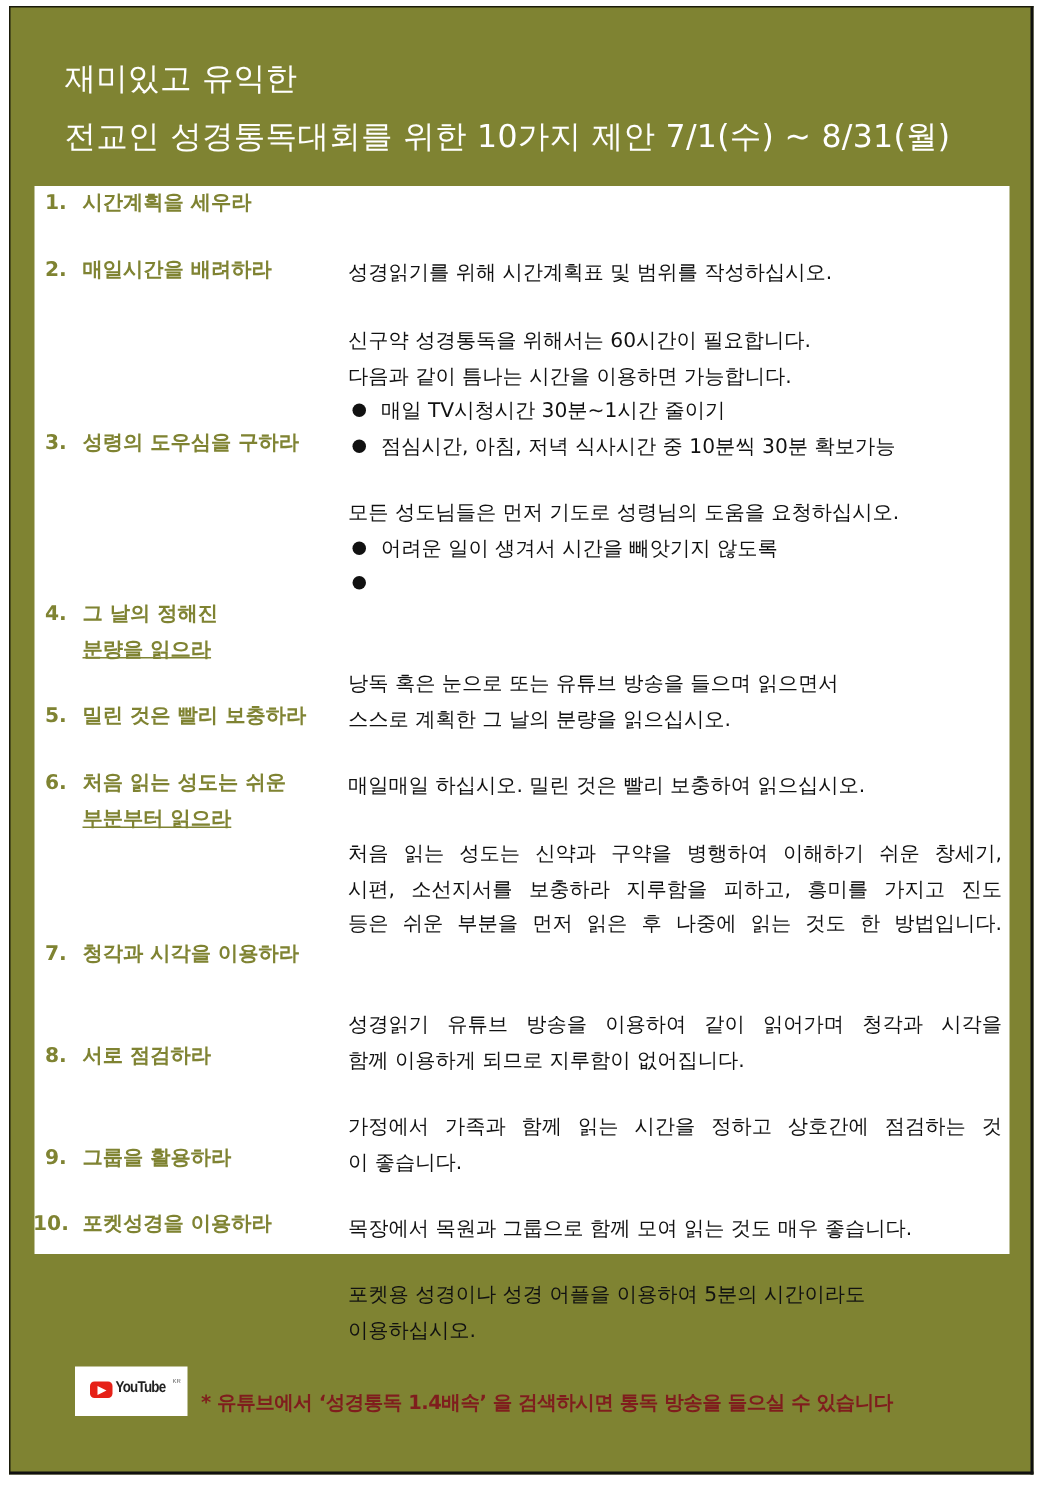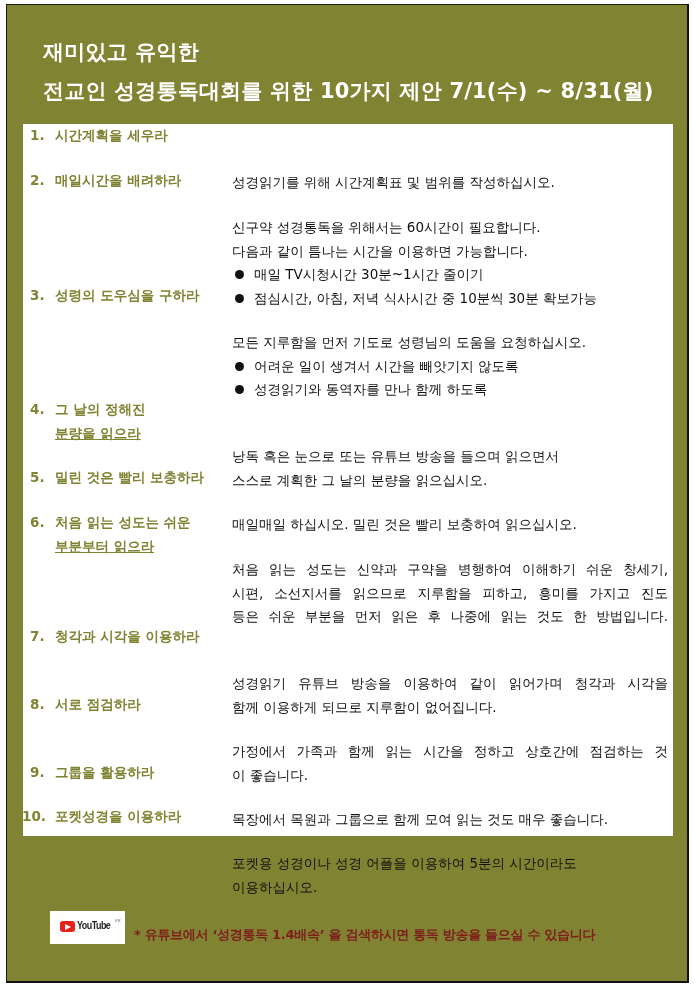--- a/index.html
+++ b/index.html
@@ -23,21 +23,21 @@
       background: #7f8332;
       border: 1px solid #1a1a0a;
       border-right: 2px solid #111;
       border-bottom: 2px solid #111;
       box-sizing: border-box;
     }
     .title {
       position: absolute;
       left: 36px;
       color: #ffffff;
-      font-weight: bold;
+      font-weight: normal;
       font-size: 21px;
       letter-spacing: 0.2px;
       white-space: nowrap;
     }
     .title.l1 { top: 33px; }
     .title.l2 { top: 72px; }
 
     .content {
       position: absolute;
       left: 23px;
@@ -195,23 +195,23 @@
       <span class="line"><span class="bullet"></span><span>매일 TV시청시간 30분~1시간 줄이기</span></span>
       <span class="line"><span class="bullet"></span><span>점심시간, 아침, 저녁 식사시간 중 10분씩 30분 확보가능</span></span>
     </div>
   </div>
 
   <div class="row" style="top:160px;">
     <div class="label">
       <span class="num">3.</span><span>성령의 도우심을 구하라</span>
     </div>
     <div class="desc">
-      <span class="line">모든 지루함을 먼저 기도로 성령님의 도움을 요청하십시오.</span>
+      <span class="line">모든 성도님들은 먼저 기도로 성령님의 도움을 요청하십시오.</span>
       <span class="line"><span class="bullet"></span><span>어려운 일이 생겨서 시간을 빼앗기지 않도록</span></span>
-      <span class="line"><span class="bullet"></span><span>성경읽기와 동역자를 만나 함께 하도록</span></span>
+      <span class="line"><span class="bullet"></span></span>
     </div>
   </div>
 
   <div class="row" style="top:274px;">
     <div class="label">
       <span class="num">4.</span><span>그 날의 정해진</span><br>
       <span class="cont">분량을 읽으라</span>
     </div>
     <div class="desc">
       <span class="line">낭독 혹은 눈으로 또는 유튜브 방송을 들으며 읽으면서</span>
@@ -228,21 +228,21 @@
     </div>
   </div>
 
   <div class="row" style="top:387px;">
     <div class="label">
       <span class="num">6.</span><span>처음 읽는 성도는 쉬운</span><br>
       <span class="cont">부분부터 읽으라</span>
     </div>
     <div class="desc">
       <span class="line justify">처음 읽는 성도는 신약과 구약을 병행하여 이해하기 쉬운 창세기,</span>
-      <span class="line justify">시편, 소선지서를 읽으므로 지루함을 피하고, 흥미를 가지고 진도</span>
+      <span class="line justify">시편, 소선지서를 보충하라 지루함을 피하고, 흥미를 가지고 진도</span>
       <span class="line justify">등은 쉬운 부분을 먼저 읽은 후 나중에 읽는 것도 한 방법입니다.</span>
     </div>
   </div>
 
   <div class="row" style="top:501px;">
     <div class="label">
       <span class="num">7.</span><span>청각과 시각을 이용하라</span>
     </div>
     <div class="desc">
       <span class="line justify">성경읽기 유튜브 방송을 이용하여 같이 읽어가며 청각과 시각을</span>

